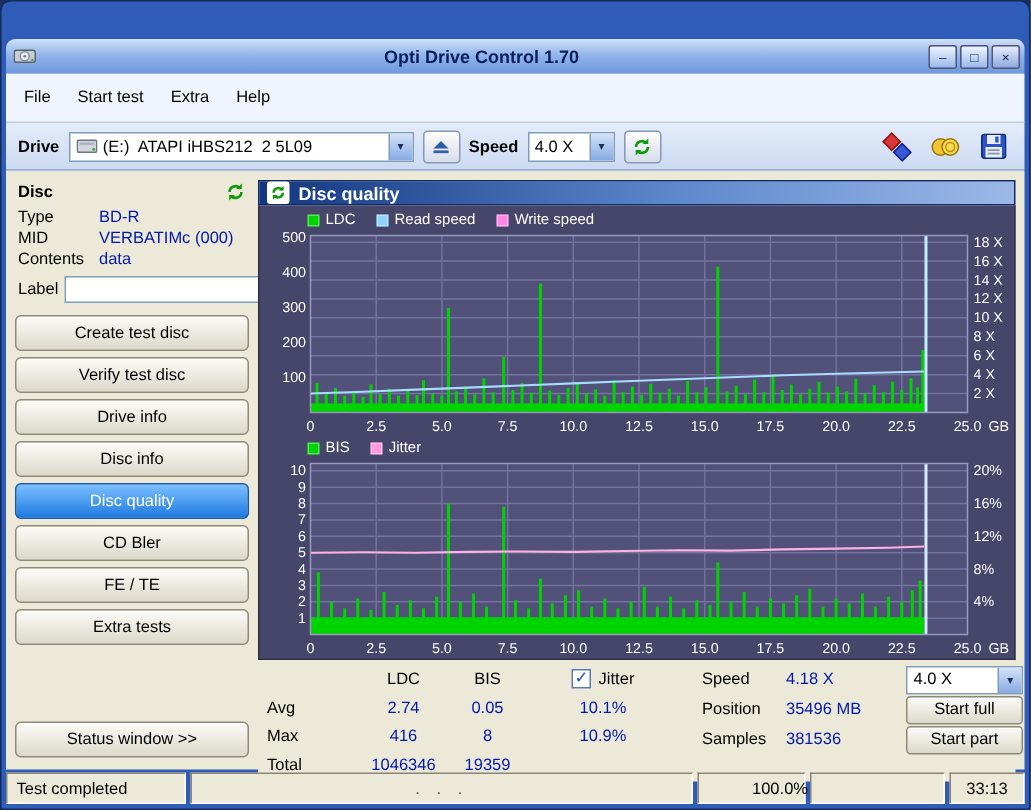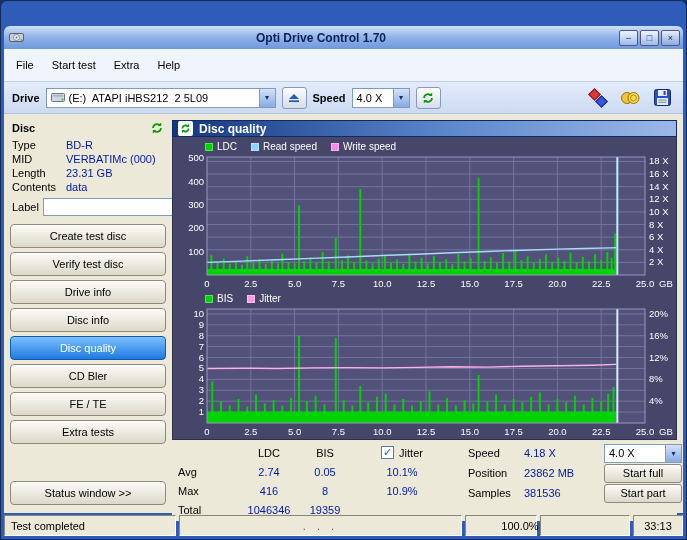--- a/index.html
+++ b/index.html
@@ -55,21 +55,21 @@
   .st-val { color:#0018a8; text-align:center; }
   .st-val-l { color:#0018a8; }
   .jitter-head { display:flex; align-items:center; justify-content:center; gap:5px; }
   .checkbox { width:13px; height:13px; background:#fff; border:1px solid #5a7ab0; display:flex; align-items:center; justify-content:center; font-size:11px; color:#1c50c0; line-height:1; }
   .mini-combo { width:78px; height:19px; }
   .small-btn { width:78px; height:19px; background:linear-gradient(180deg,#fcfbf7,#dcd8ca); border:1px solid #8f8a78; border-radius:3px; display:flex; align-items:center; justify-content:center; box-shadow:inset 0 1px 0 #fff; cursor:default; }
   .ctl-cell { display:flex; justify-content:flex-end; padding-right:4px; }
   
   .statusbar { height:21px; margin-top:2px; display:flex; gap:3px; }
   .seg { background:#ece9d8; border:1px solid; border-color:#8a8677 #ffffff #ffffff #8a8677; display:flex; align-items:center; padding:0 6px; }
-  .seg-status { width:172px; }
+  .seg-status { width:120px; }
   .seg-dots { flex:1; justify-content:center; color:#555; letter-spacing:4px; }
   .seg-pct { width:72px; justify-content:center;padding-left:44px; }
   .seg-blank { width:90px; }
   .seg-time { width:50px; justify-content:center; }
 </style>
 </head>
 <body>
 
 <div class="window">
 
@@ -165,24 +165,20 @@
             <path d="M3.2 14.4 v-4.2 h4.2 z" fill="#0a9a0a"></path>
           </svg>
       </div>
       <div class="info-row">
         <span>Type</span>
         <span class="info-val">BD-R</span>
       </div>
       <div class="info-row">
         <span>MID</span>
         <span class="info-val">VERBATIMc (000)</span>
-      </div>
-      <div class="info-row">
-        <span>Length</span>
-        <span class="info-val">23.31 GB</span>
       </div>
       <div class="info-row">
         <span>Contents</span>
         <span class="info-val">data</span>
       </div>
       <div class="label-row">
         <span>Label</span>
         <input class="label-input" value="" style="">
         <span class="label-icon-btn"></span>
       </div>
@@ -471,21 +467,21 @@
         <div class="stats-right">
           <span>Speed</span>
           <span class="st-val-l">4.18 X</span>
           <span class="ctl-cell">
             <span class="combo mini-combo">
               <span class="combo-text">4.0 X</span>
               <span class="combo-arrow">▾</span>
             </span>
           </span>
           <span>Position</span>
-          <span class="st-val-l">23862 MB</span>
+          <span class="st-val-l">35496 MB</span>
           <span class="ctl-cell">
             <span class="small-btn">Start full</span>
           </span>
           <span>Samples</span>
           <span class="st-val-l">381536</span>
           <span class="ctl-cell">
             <span class="small-btn">Start part</span>
           </span>
         </div>
       </div>

